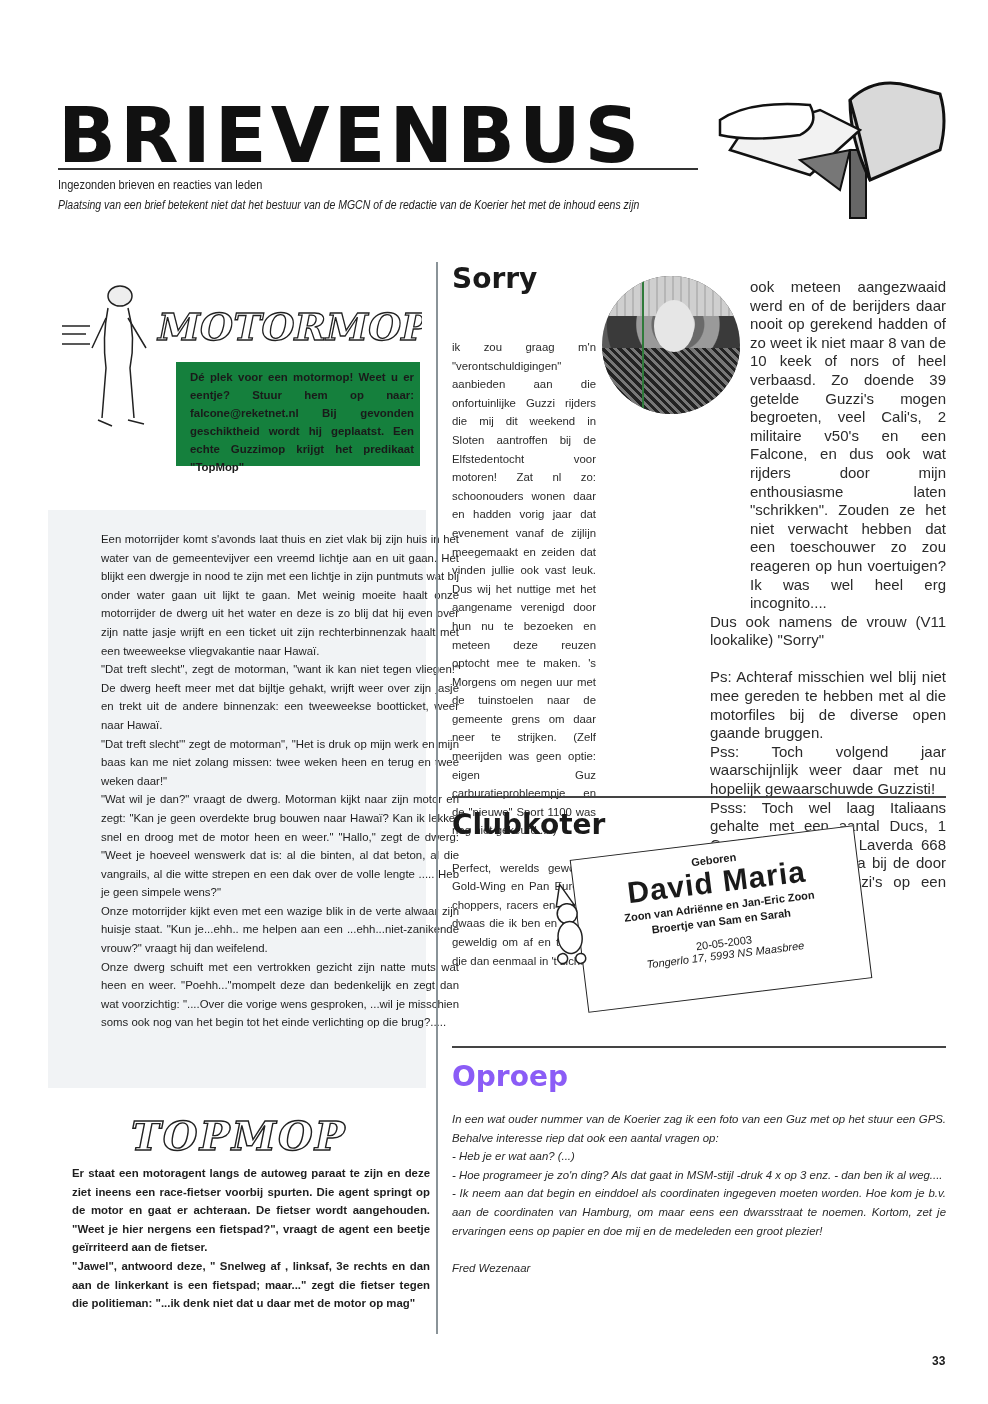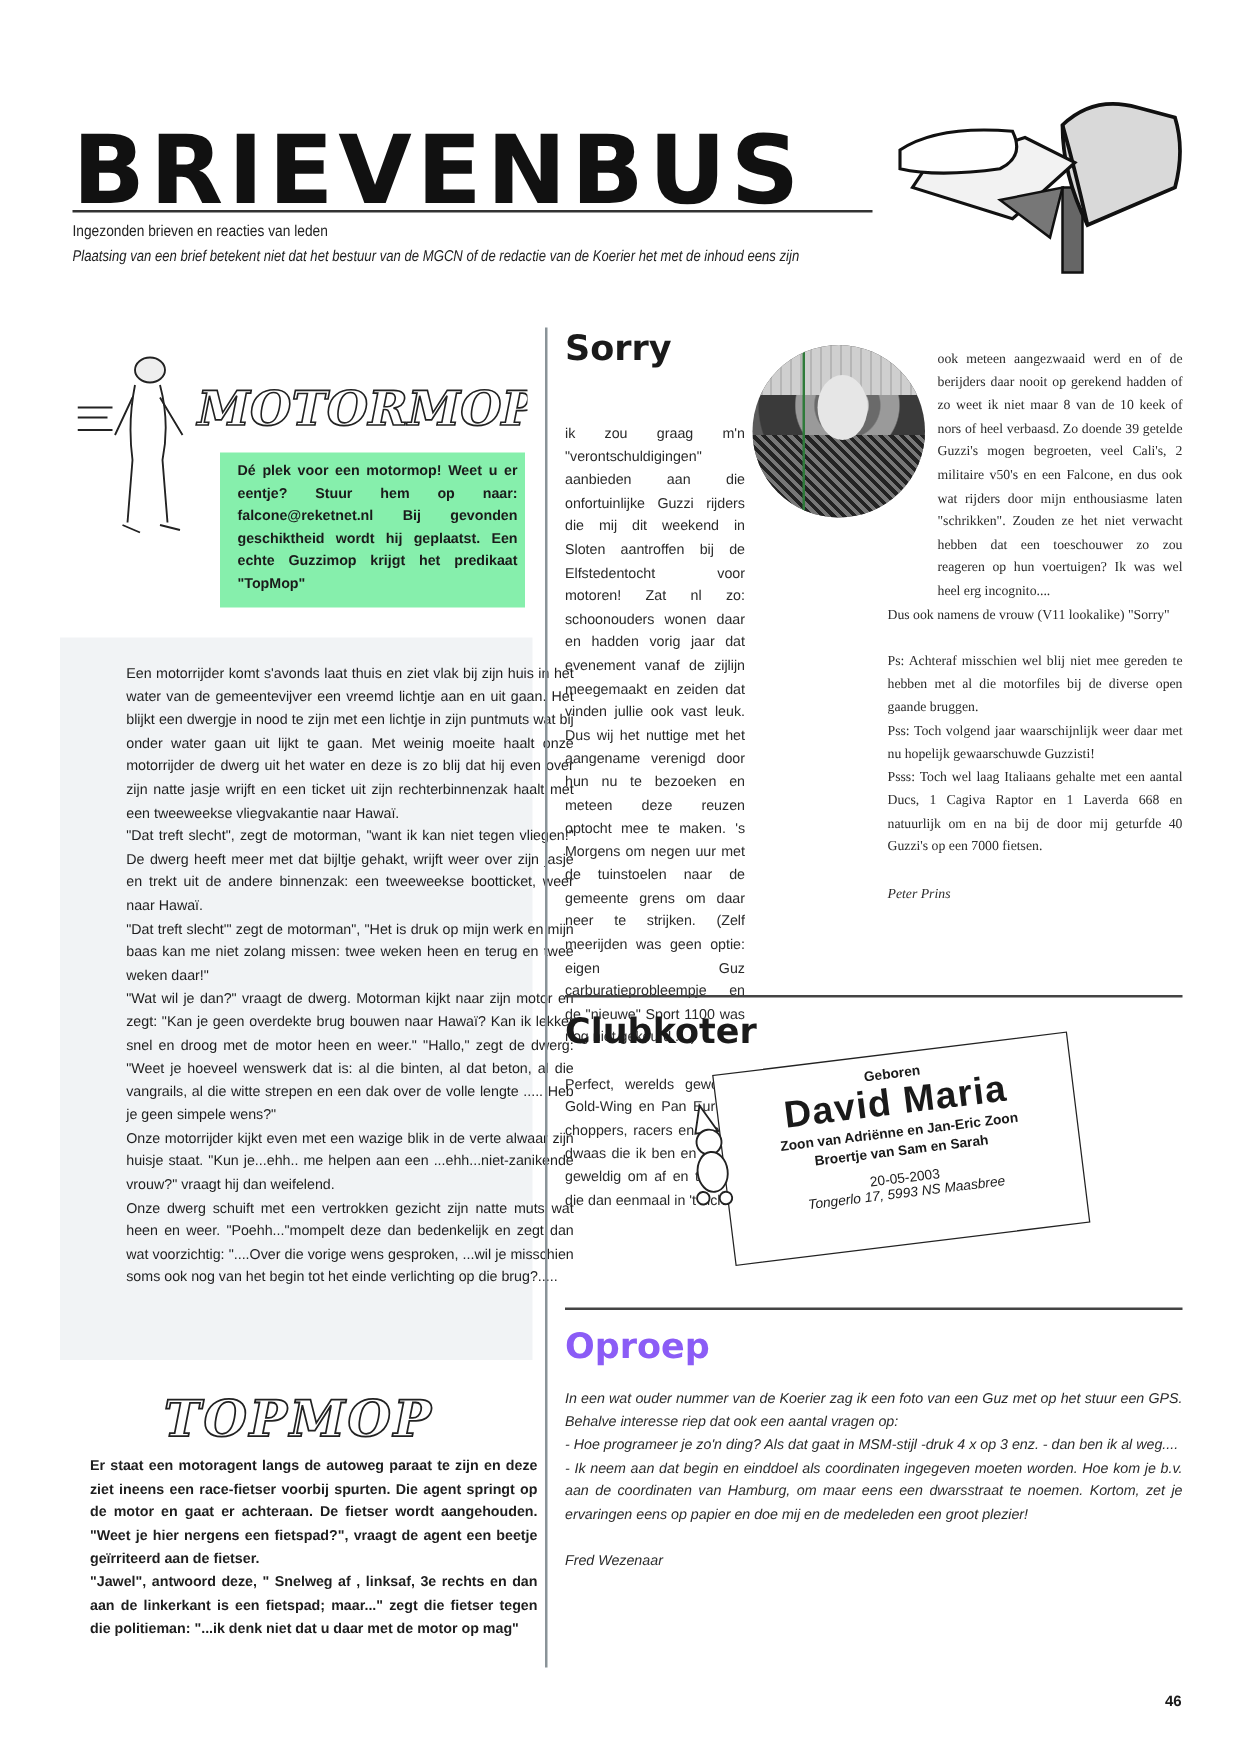--- a/index.html
+++ b/index.html
@@ -14,21 +14,21 @@
       font-size: 76px; letter-spacing: 4px; line-height: 80px; color: #111;
     }
     .head-rule { left: 58px; top: 168px; width: 640px; height: 2px; background: #333; }
     .subtitle1 { left: 58px; top: 178px; font-size: 12.5px; transform: scaleX(0.88); transform-origin: left; color: #222; }
     .subtitle2 { left: 58px; top: 198px; font-size: 12.5px; font-style: italic; transform: scaleX(0.84); transform-origin: left; color: #222; }
     .mailbox { left: 700px; top: 80px; width: 250px; height: 140px; }
 
     
     .motor-art { left: 62px; top: 278px; width: 360px; height: 150px; }
     .callout {
-      left: 176px; top: 362px; width: 244px; height: 124px; background: #86efac;
+      left: 176px; top: 362px; width: 244px; height: 104px; background: #15803d;
       font-weight: bold; font-size: 11.4px; line-height: 18px; padding: 6px 6px 0 14px; box-sizing: border-box;
       text-align: justify; color: #1a1a1a;
     }
     .story-box {
       left: 48px; top: 510px; width: 378px; height: 578px; background: #f1f3f5;
     }
     .story {
       left: 60px; top: 530px; width: 358px; font-size: 11.4px; line-height: 18.6px; text-align: justify; color: #1e1e1e; margin-left: 41px;
     }
     .story p { margin: 0; }
@@ -49,21 +49,21 @@
       left: 602px; top: 276px; width: 138px; height: 138px; border-radius: 50%;
       background: radial-gradient(circle at 55% 35%, #d8d8d8 0 14%, #6a6a6a 15% 22%, #9a9a9a 23% 35%, #3a3a3a 36% 60%, #5b5b5b 61% 100%);
       overflow: hidden;
     }
     .photo .face { position: absolute; left: 52px; top: 24px; width: 40px; height: 52px; border-radius: 50%; background: #e6e6e6; }
     .photo .bg { position: absolute; left: 0; top: 0; width: 138px; height: 40px; background: repeating-linear-gradient(90deg, #cfcfcf 0 6px, #b6b6b6 6px 8px); }
     .photo .sweater { position: absolute; left: 0; top: 72px; width: 138px; height: 70px; background: repeating-linear-gradient(45deg, #222 0 3px, #777 3px 6px); }
     .photo .pole { position: absolute; left: 40px; top: 0; width: 2px; height: 138px; background: #2f7a3a; }
     .sorry-col1 { left: 452px; top: 338px; width: 236px; font-size: 11.4px; line-height: 18.6px; text-align: justify; color: #2a2a2a; }
     .sorry-col1 p { margin: 0; }
-    .sorry-col2 { left: 710px; top: 278px; width: 236px; font-size: 11px; line-height: 18.6px; text-align: justify; color: #2a2a2a; font-family: Liberation Serif, serif; }
+    .sorry-col2 { left: 710px; top: 278px; width: 236px; font-size: 15px; line-height: 18.6px; text-align: justify; color: #2a2a2a; }
     .sorry-col2 p { margin: 0; }
     .sign { font-style: italic; }
     .rule { height: 2px; background: #444; }
     .h-club { left: 452px; top: 808px; font-size: 28px; font-weight: bold; font-family: "DejaVu Sans", sans-serif; color: #1a1a1a; }
     .card {
       left: 578px; top: 842px; width: 284px; height: 152px; border: 1.5px solid #222; background: #fff;
       transform: rotate(-7deg); transform-origin: center; text-align: center; font-family: "Liberation Sans", sans-serif;
     }
     .card .g { margin-top: 10px; font-size: 11px; font-weight: bold; }
     .card .n { font-size: 30px; font-weight: bold; line-height: 34px; letter-spacing: 1px; }
@@ -166,19 +166,20 @@
   <div class="z">Broertje van Sam en Sarah</div>
   <div class="d">20-05-2003</div>
   <div class="a">Tongerlo 17, 5993 NS Maasbree</div>
 </div>
 
 <div class="abs rule" style="left:452px; top:1046px; width:494px;"></div>
 
 <div class="abs h-oproep">Oproep</div>
 <div class="abs oproep">
   <p>In een wat ouder nummer van de Koerier zag ik een foto van een Guz met op het stuur een GPS. Behalve interesse riep dat ook een aantal vragen op:</p>
+  <p>- Heb je er wat aan? (...)</p>
   <p>- Hoe programeer je zo'n ding? Als dat gaat in MSM-stijl -druk 4 x op 3 enz. - dan ben ik al weg....</p>
   <p>- Ik neem aan dat begin en einddoel als coordinaten ingegeven moeten worden. Hoe kom je b.v. aan de coordinaten van Hamburg, om maar eens een dwarsstraat te noemen. Kortom, zet je ervaringen eens op papier en doe mij en de medeleden een groot plezier!</p>
   <p>&nbsp;</p>
   <p class="sign">Fred Wezenaar</p>
 </div>
 
-<div class="abs pagenum">46</div>
+<div class="abs pagenum">33</div>
 
 </body></html>

